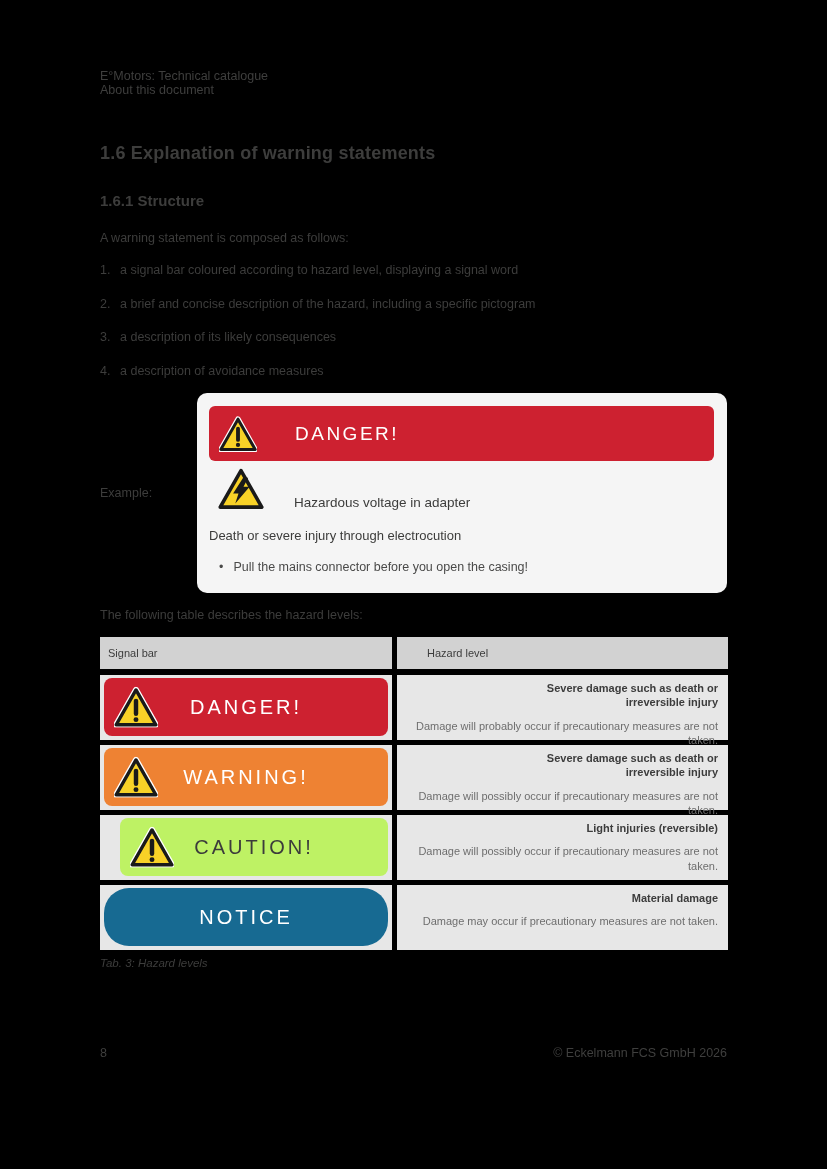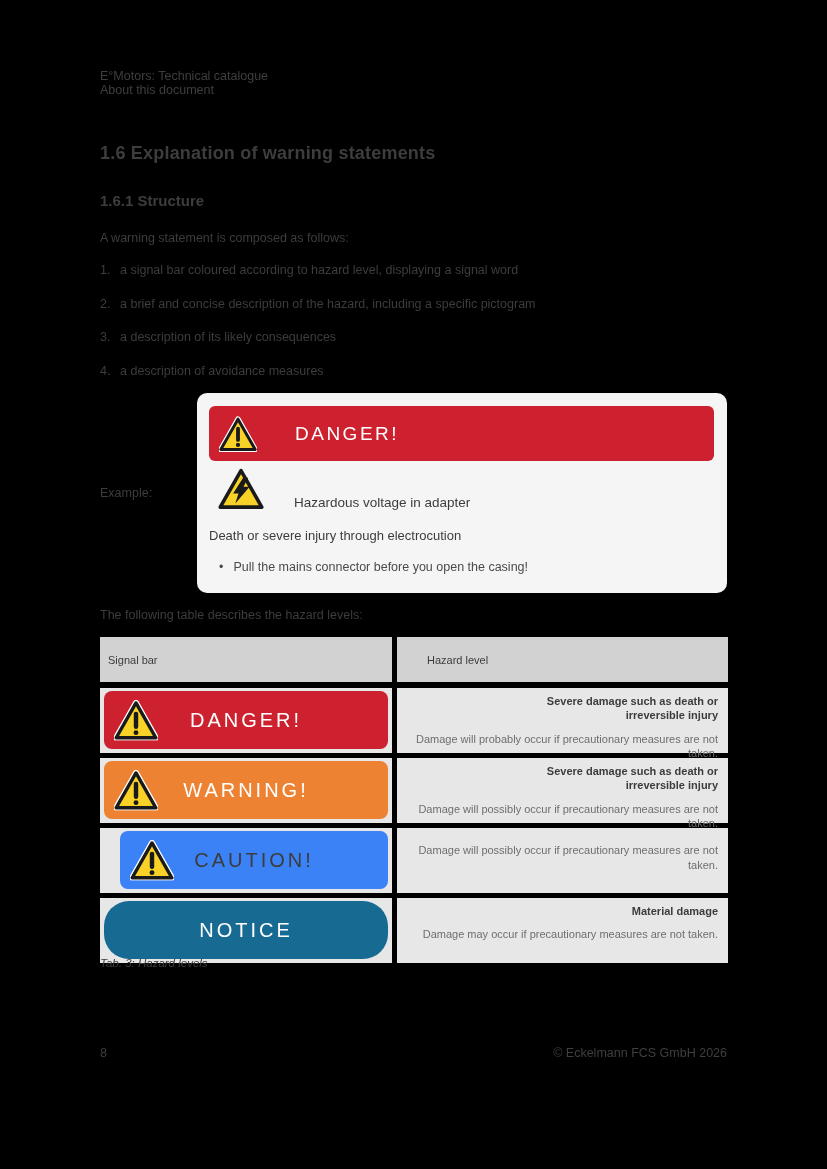--- a/index.html
+++ b/index.html
@@ -33,21 +33,21 @@
   .ex-bar .tri{margin-left:10px;flex:0 0 auto;display:block;}
   .ex-word{margin-left:38px;font-size:19px;letter-spacing:2.5px;color:#fff;}
   .ex-hazard{position:absolute;left:21px;top:74px;display:flex;align-items:flex-end;}
   .ex-hazard .txt{margin-left:30px;font-size:13.5px;color:#3c3c3b;}
   .ex-conseq{position:absolute;left:12px;top:135px;font-size:13px;color:#3c3c3b;}
   .ex-bullet{position:absolute;left:22px;top:167px;display:flex;font-size:12.5px;color:#4a4a49;}
   .ex-bullet .dot{margin-right:10px;font-size:12.5px;}
 
   
   .tbl{position:absolute;left:100px;top:637px;width:628px;}
-  .thead{display:flex;gap:5px;height:45px;margin-bottom:6px;}
+  .thead{display:flex;gap:5px;height:32px;margin-bottom:6px;}
   .th{background:#d2d2d2;font-size:11px;color:#3c3c3c;display:flex;align-items:center;
       padding:0 8px;box-sizing:border-box;}
   .th.c1{width:292px;flex:0 0 292px;}
   .th.c2{flex:1;padding-left:30px;}
   .trow{display:flex;gap:5px;height:65px;margin-bottom:5px;}
   .cell-sig{width:292px;flex:0 0 292px;background:#e7e7e7;position:relative;}
   .sigbar{position:absolute;left:4px;top:3px;right:4px;bottom:4px;border-radius:8px;
           display:flex;align-items:center;justify-content:center;}
   .sigbar .tri{position:absolute;left:10px;top:50%;transform:translateY(-50%);display:block;}
   .sigword{font-size:20px;letter-spacing:3px;}
@@ -167,31 +167,32 @@
           </div>
           <div class="cell-des">
             <div class="des-title">Severe damage such as death or
 irreversible injury</div>
             <div class="des-text">Damage will possibly occur if precautionary measures are not taken.</div>
           </div>
         </div>
 
         <div class="trow">
           <div class="cell-sig">
-            <div class="sigbar" style="background: #3b82f6; margin-left: 16px;">
+            <div class="sigbar" style="background: #bef264; margin-left: 16px;">
               <svg class="tri" width="44" height="41" viewBox="0 0 64 60">
                 <path d="M32 5 L61 56 L3 56 Z" fill="#f8d227" stroke="#ffffff" stroke-width="9" stroke-linejoin="round"></path>
                 <path d="M32 5 L61 56 L3 56 Z" fill="#f8d227" stroke="#1a1a1a" stroke-width="5" stroke-linejoin="round"></path>
                 <path d="M32 21 L32 40" stroke="#1a1a1a" stroke-width="6.5" stroke-linecap="round"></path>
                 <circle cx="32" cy="48.5" r="3.6" fill="#1a1a1a"></circle>
               </svg>
               <span class="sigword" style="color: rgb(60, 60, 59);">CAUTION!</span>
             </div>
           </div>
           <div class="cell-des">
+            <div class="des-title">Light injuries (reversible)</div>
             <div class="des-text">Damage will possibly occur if precautionary measures are not taken.</div>
           </div>
         </div>
 
         <div class="trow">
           <div class="cell-sig">
             <div class="sigbar" style="background: rgb(23, 106, 146); border-radius: 25px;">
 
               <span class="sigword" style="color: rgb(255, 255, 255);">NOTICE</span>
             </div>

